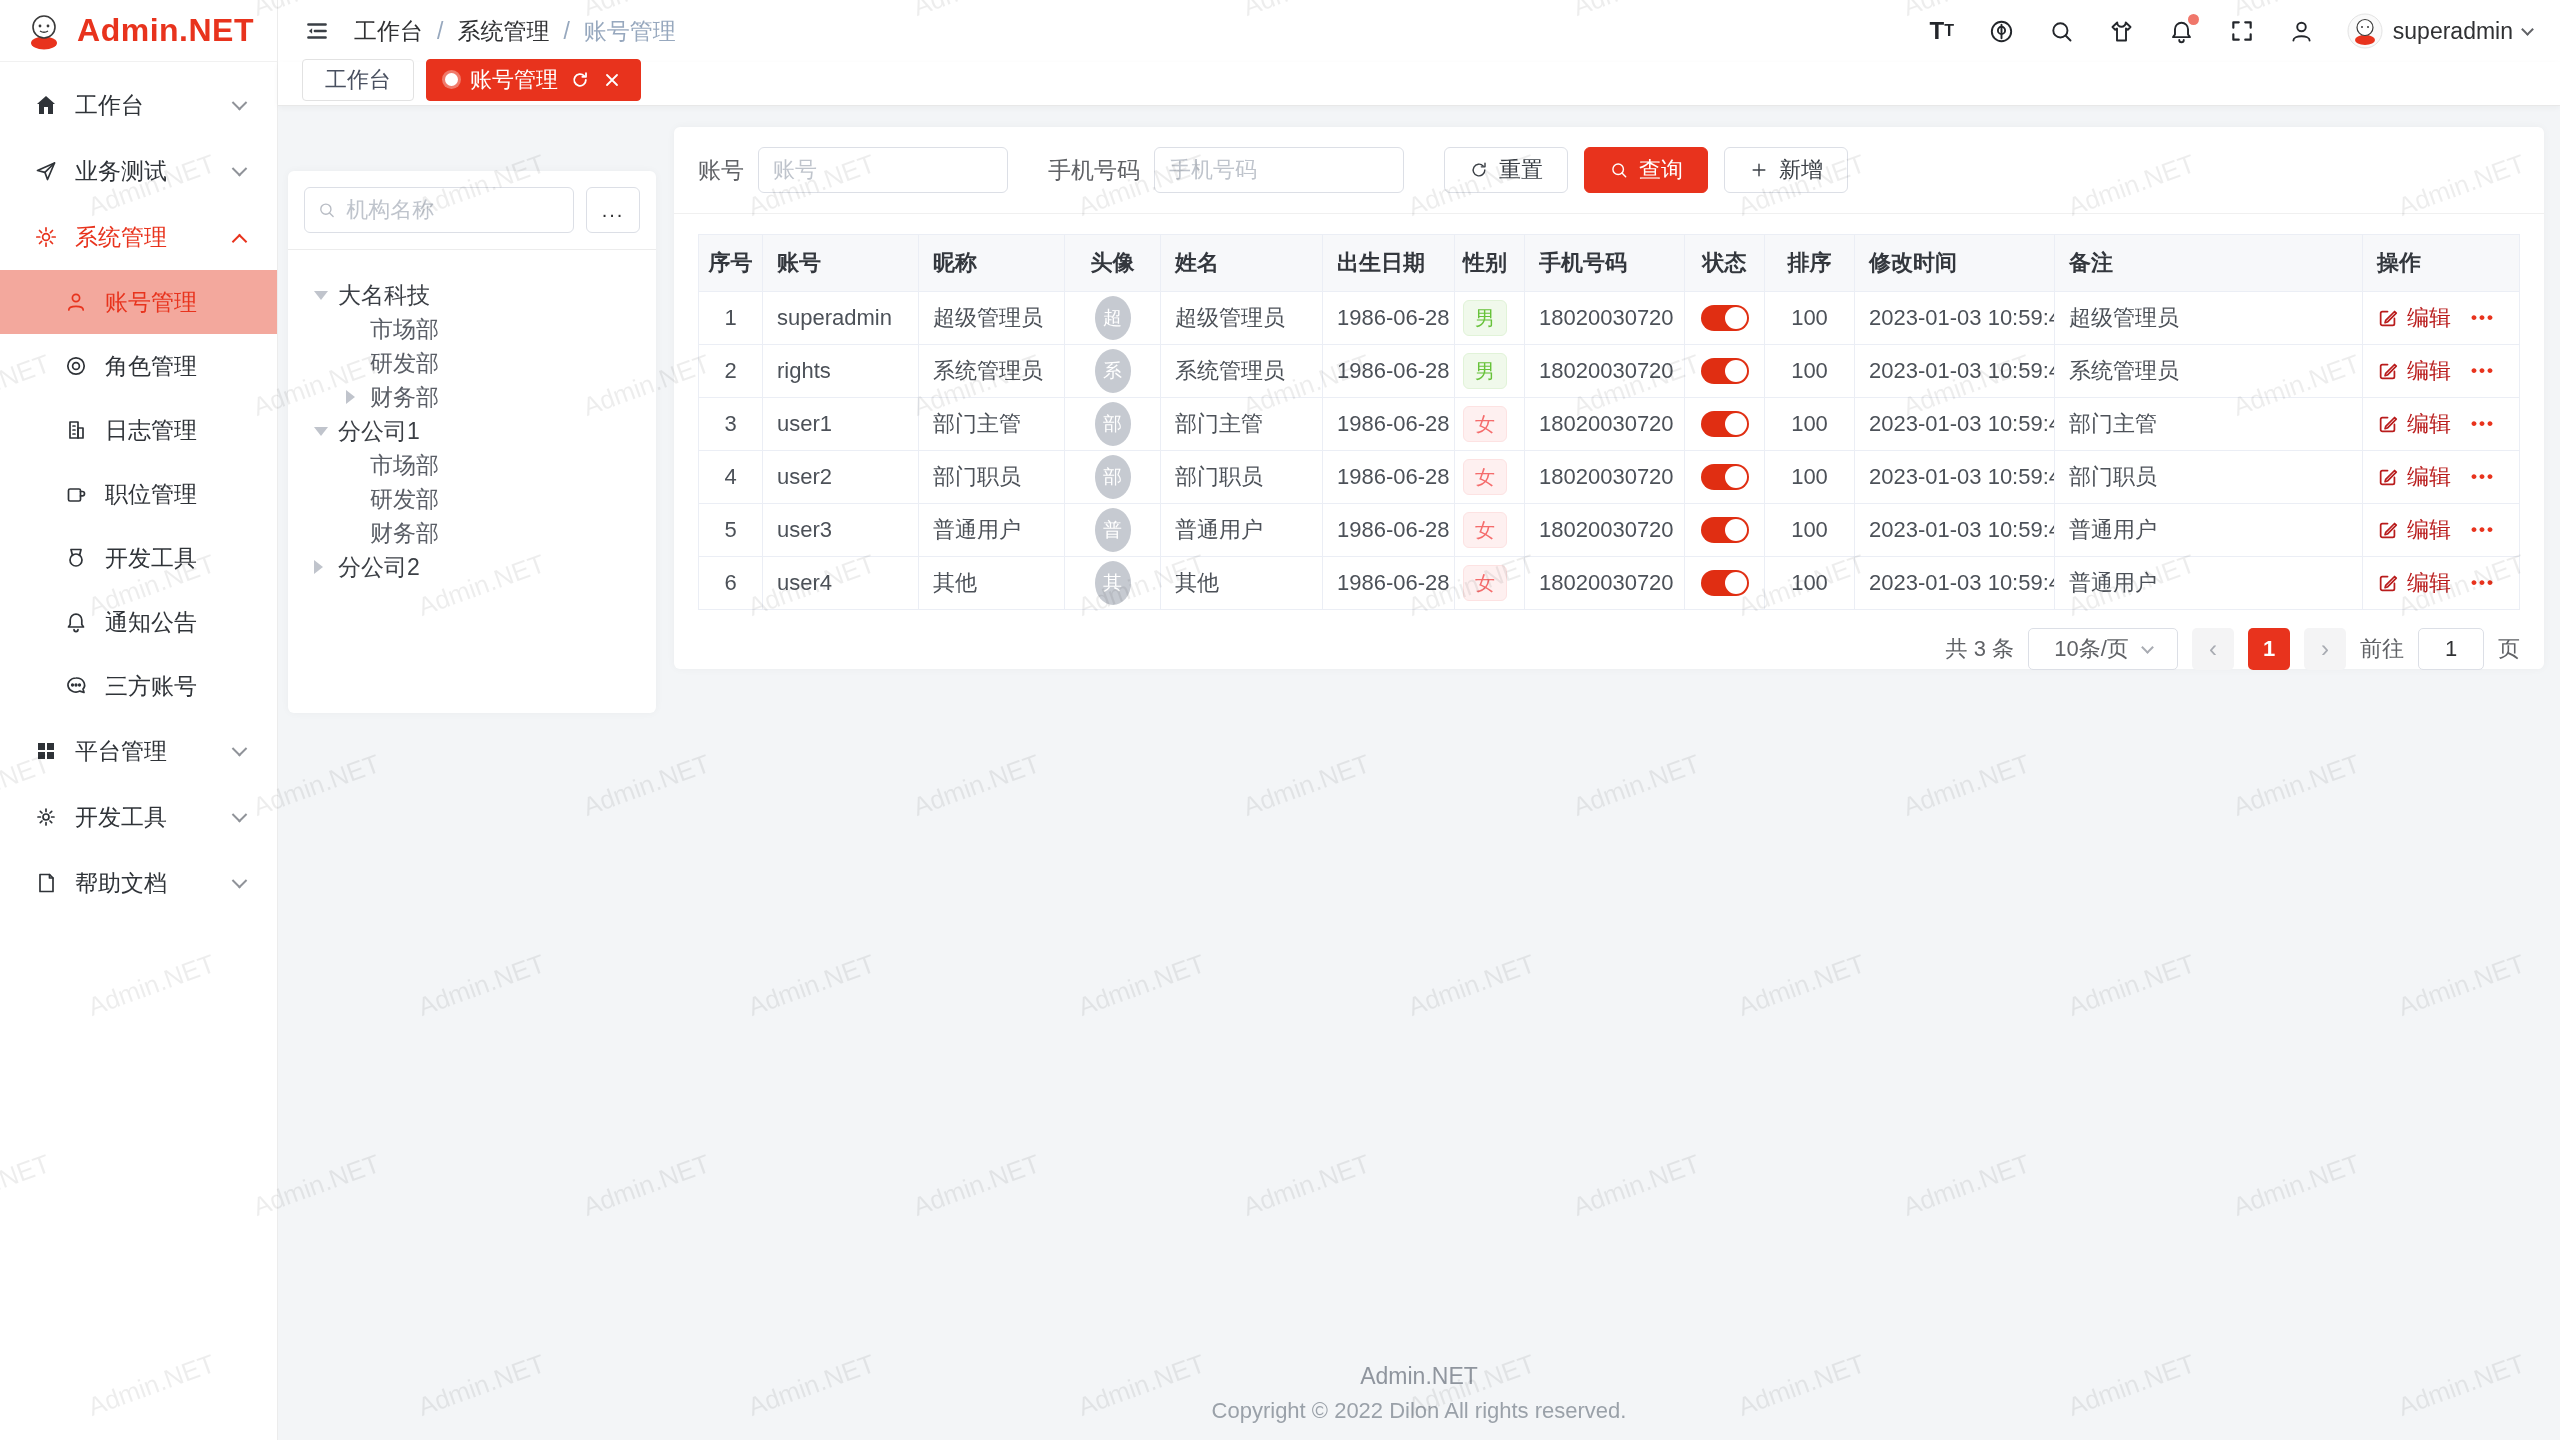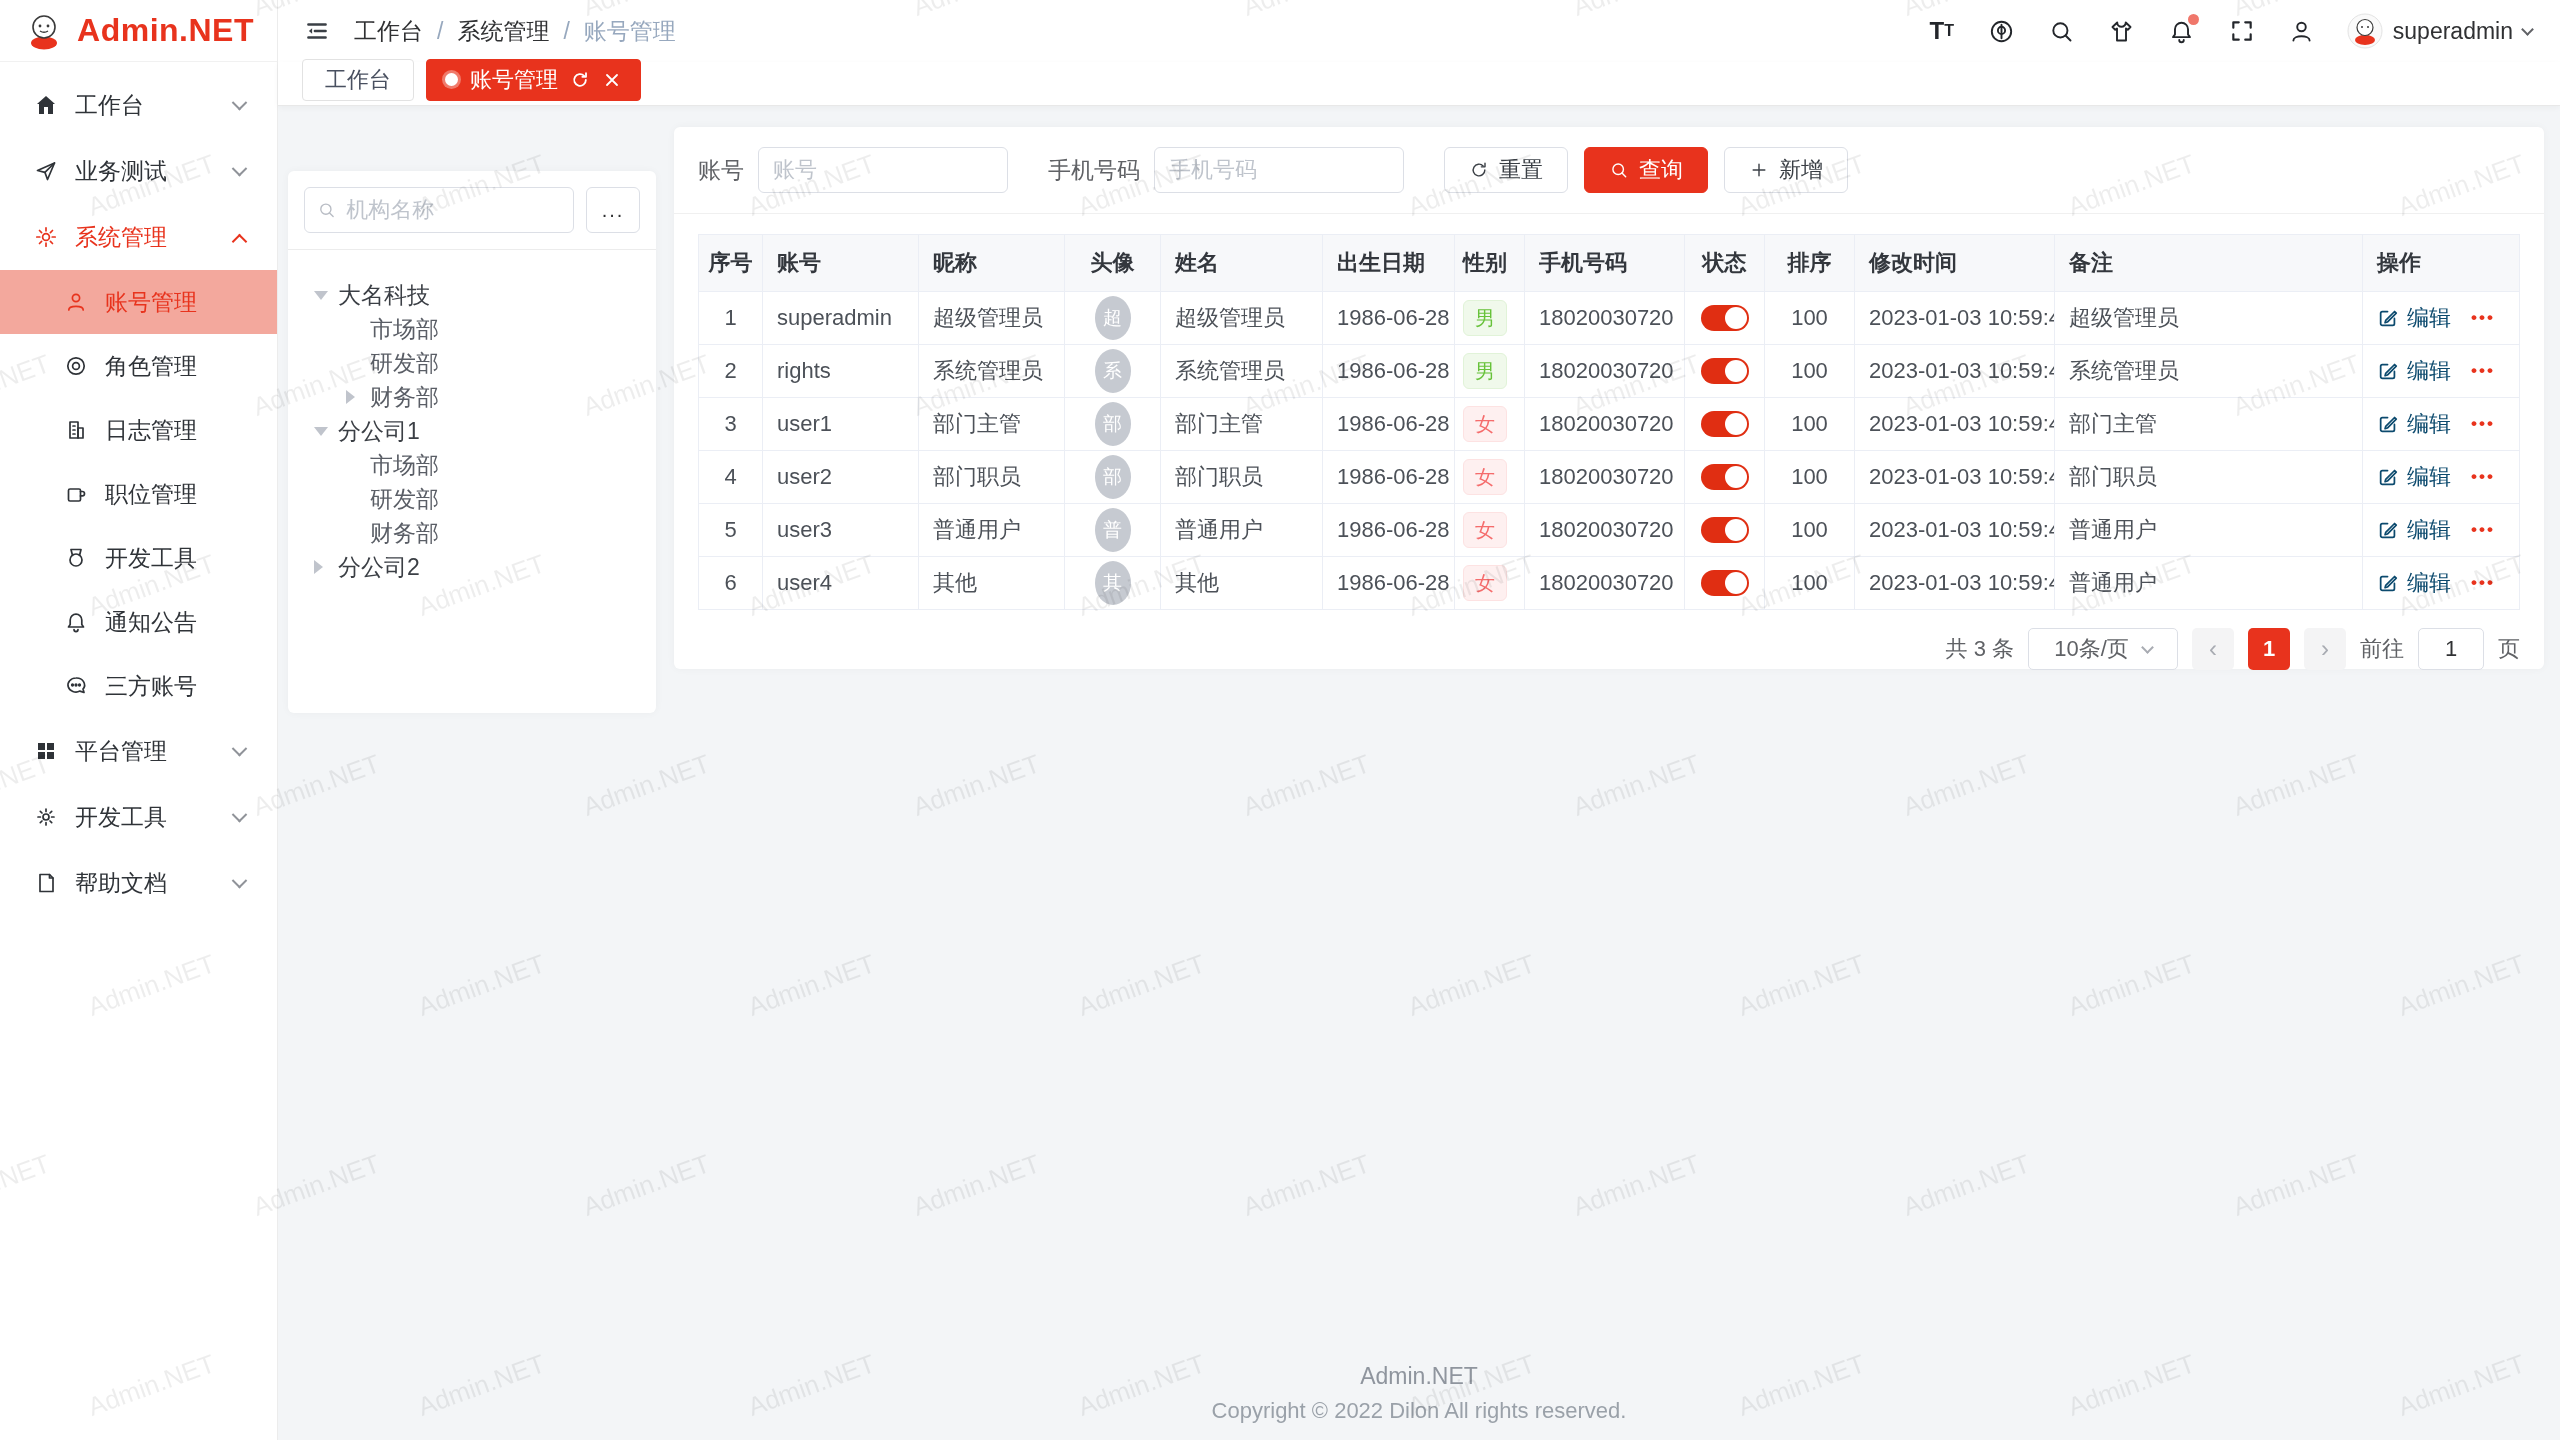--- a/index.html
+++ b/index.html
@@ -102,21 +102,21 @@
   .trow .cell:nth-child(11) { width: 200px; text-align: right; }
   .trow .cell:nth-child(12) { flex: 1; }
   .trow .cell:nth-child(13) { width: 156px; }
   .avatar-oval { width: 36px; height: 44px; border-radius: 50%; background: #c6cad1; color: #fff; font-size: 19px; display: inline-flex; align-items: center; justify-content: center; }
   .tag { min-width: 44px; height: 36px; border-radius: 6px; display: inline-flex; align-items: center; justify-content: center; font-size: 20px; padding: 0 6px; }
   .tag.male { background: #f0f9eb; border: 1px solid #e1f3d8; color: #67c23a; }
   .tag.female { background: #fef0f0; border: 1px solid #fde2e2; color: #f56c6c; }
   .toggle { width: 48px; height: 26px; border-radius: 13px; background: #e02e12; position: relative; display: inline-block; cursor: pointer; }
   .toggle .knob { position: absolute; top: 2px; right: 2px; width: 22px; height: 22px; border-radius: 50%; background: #fff; }
   .cell-ops { color: #e8331d; gap: 8px; }
-  .op-edit { display: inline-flex; align-items: center; gap: 8px; cursor: pointer; color: #0c4a6e; }
+  .op-edit { display: inline-flex; align-items: center; gap: 8px; cursor: pointer; color: #b91c1c; }
   .op-edit svg { width: 22px; height: 22px; }
   .op-more { margin-left: 12px; letter-spacing: 2px; font-size: 17px; font-weight: bold; cursor: pointer; }
 
   .pagi { margin-top: 18px; display: flex; align-items: center; justify-content: flex-end; gap: 14px; color: #606266; font-size: 22px; }
   .psel { width: 150px; height: 42px; border: 1px solid #dcdfe6; border-radius: 5px; display: inline-flex; align-items: center; justify-content: center; gap: 14px; cursor: pointer; background: #fff; }
   .psel .chev-sm { border-color: #a8abb2; }
   .pbtn { width: 42px; height: 42px; border-radius: 5px; background: #f4f4f5; color: #a8abb2; display: inline-flex; align-items: center; justify-content: center; font-size: 24px; cursor: pointer; }
   .pbtn.cur { background: #e8331d; color: #fff; font-weight: bold; font-size: 22px; }
   .goto-input { width: 66px; height: 42px; border: 1px solid #dcdfe6; border-radius: 5px; text-align: center; font-size: 22px; font-family: inherit; color: #303133; outline: none; }
 

